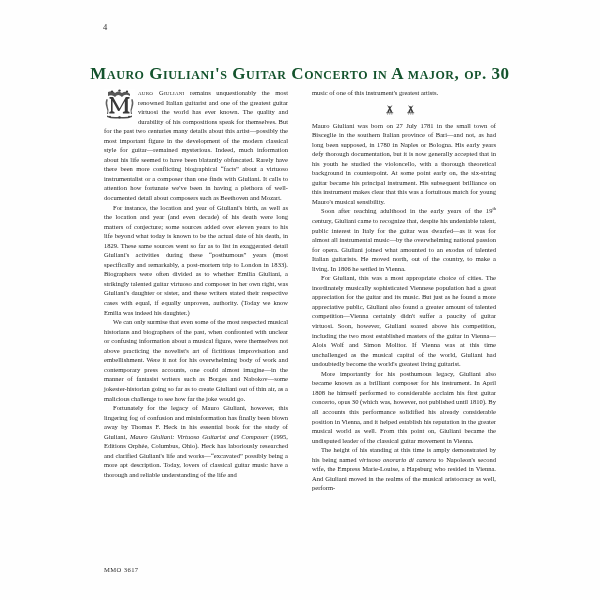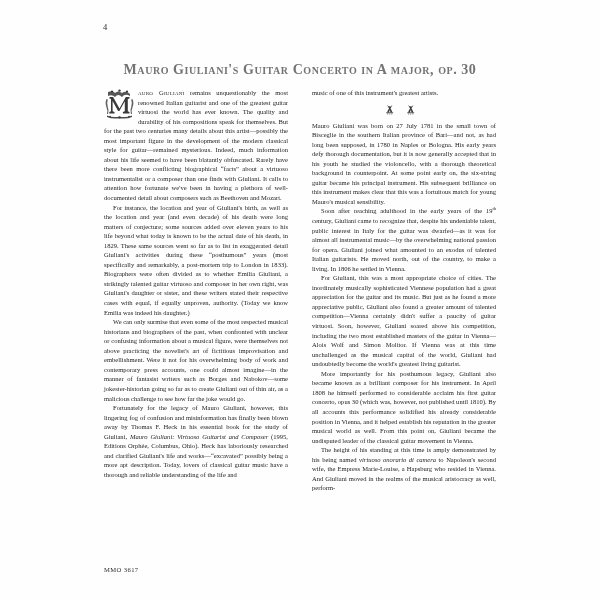--- a/index.html
+++ b/index.html
@@ -32,24 +32,24 @@
     color: #2b2b2b;
     letter-spacing: 0.2px;
   }
 
   .article-title {
     position: absolute;
     left: 0;
     top: 53px;
     width: 600px;
     text-align: center;
-    font-size: 14px;
+    font-size: 17px;
     font-variant: small-caps;
     letter-spacing: 0.55px;
-    color: #737373;
+    color: #14532d;
     white-space: nowrap;
   }
 
   .columns {
     position: absolute;
     left: 104px;
     top: 88px;
     width: 392px;
     height: 470px;
   }

